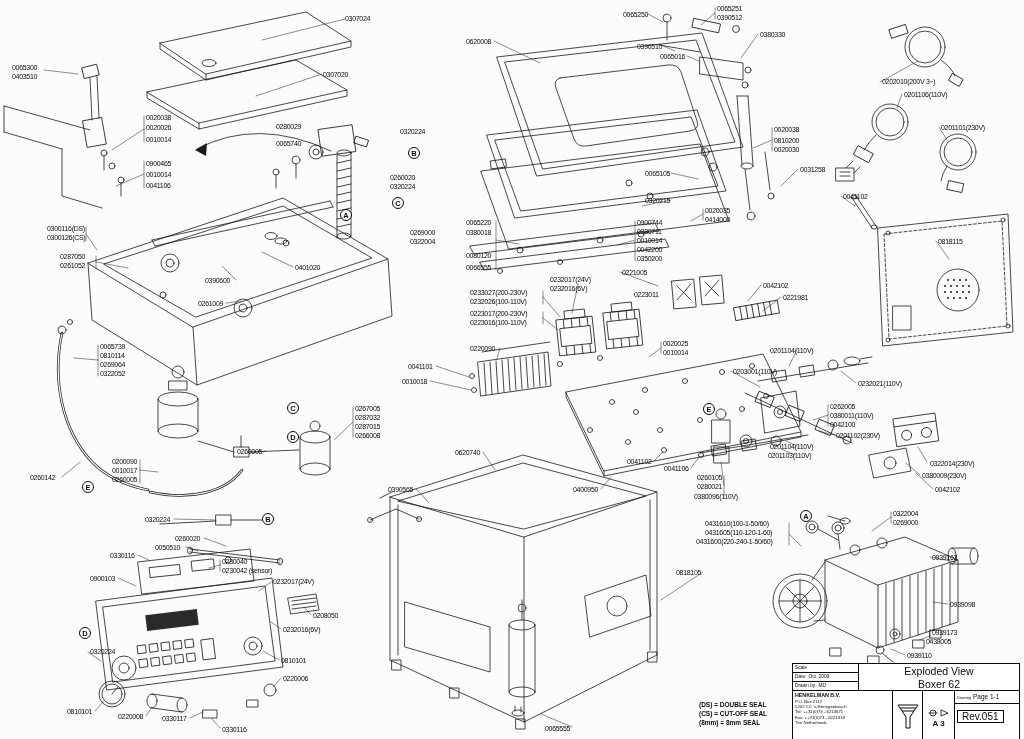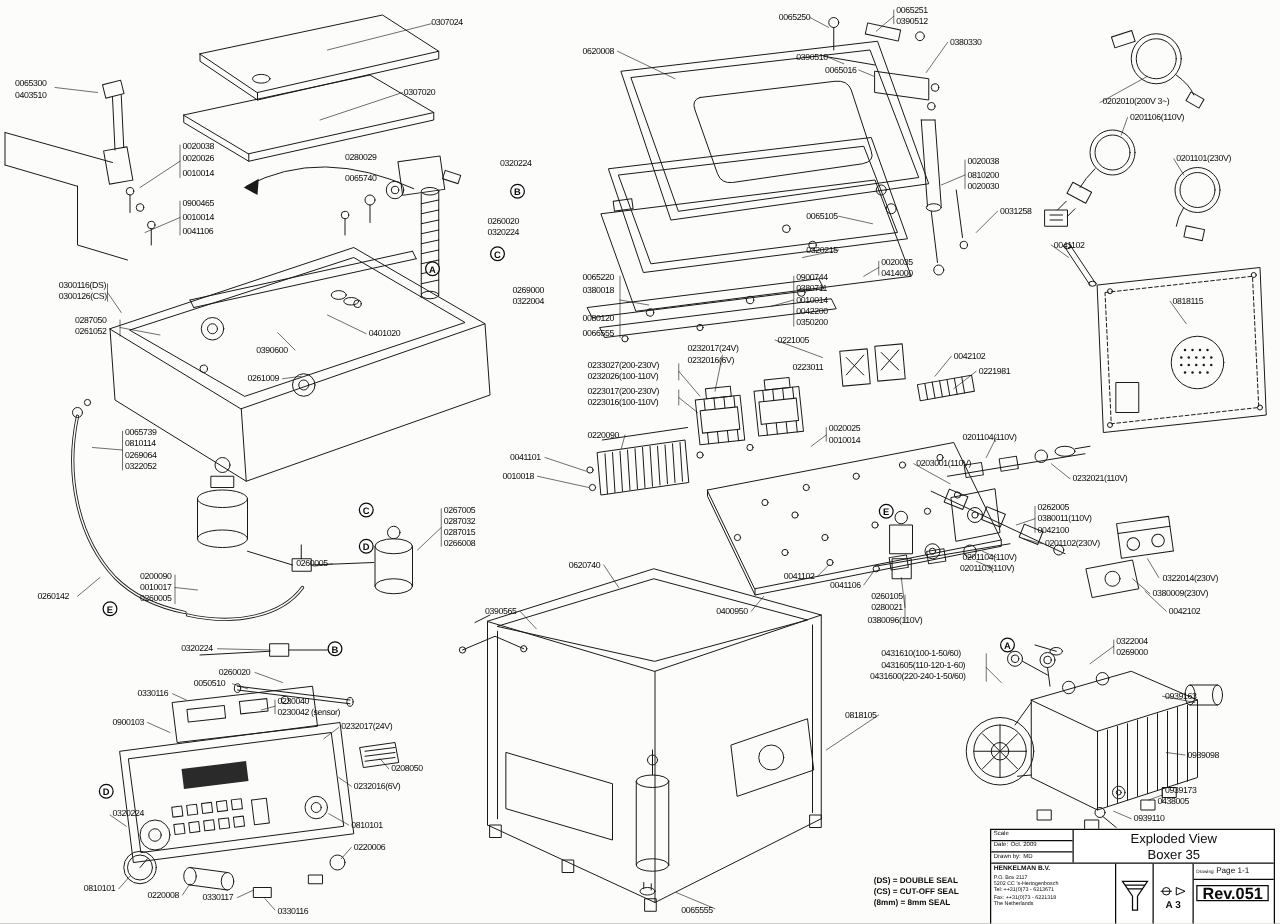--- a/index.html
+++ b/index.html
@@ -24,22 +24,22 @@
   .tb-bottom{flex:1;display:flex;min-height:0}
   .tb-company{width:100px;border-right:1px solid #0a0a0a;padding:1px 2px;font-size:4.3px;line-height:5.4px}
   .tb-company-name{font-size:5.3px;font-weight:700;line-height:6.5px}
   .tb-logo{width:30px;border-right:1px solid #0a0a0a;display:flex;align-items:center;justify-content:center}
   .tb-size{width:32px;border-right:1px solid #0a0a0a;display:flex;flex-direction:column;align-items:center;
            justify-content:center;font-size:8px;font-weight:700;gap:1px}
   .tb-pagerev{flex:1;display:flex;flex-direction:column}
   .tb-page{border-bottom:1px solid #0a0a0a;font-size:6.5px;line-height:12px;height:13px;padding-left:2px;white-space:nowrap}
   .tb-page .tiny{font-size:3.8px;margin-right:2px}
   .tb-rev{flex:1;padding:2px}
-  .tb-rev-box{display:inline-block;border:1px solid #0a0a0a;padding:0 4px;font-size:13px;
-              font-weight:700;line-height:11px}
+  .tb-rev-box{display:inline-block;border:1px solid #0a0a0a;padding:0 4px;font-size:10px;
+              font-weight:400;line-height:11px}
 </style>
 </head>
 <body>
 
 <div class="canvas">
 
   <svg class="art" width="1024" height="739" viewBox="0 0 1024 739">
     <g stroke="#1a1a1a" stroke-width="0.8" fill="none" stroke-linejoin="round" stroke-linecap="round">
 
       <g stroke-width="0.5">
@@ -550,21 +550,21 @@
             <span>Date:</span>
             <span>Oct. 2009</span>
           </div>
         <div class="tb-meta-row">
             <span>Drawn by:</span>
             <span>MD</span>
           </div>
       </div>
       <div class="tb-title">
         <div>Exploded View</div>
-        <div>Boxer 35</div>
+        <div>Boxer 62</div>
       </div>
     </div>
     <div class="tb-bottom">
       <div class="tb-company">
         <div class="tb-company-name">HENKELMAN B.V.</div>
         <div>
             <div>P.O. Box 2117</div>
             <div>5202 CC 's-Hertogenbosch</div>
             <div>Tel: ++31(0)73 - 6213671</div>
             <div>Fax: ++31(0)73 - 6221318</div>

